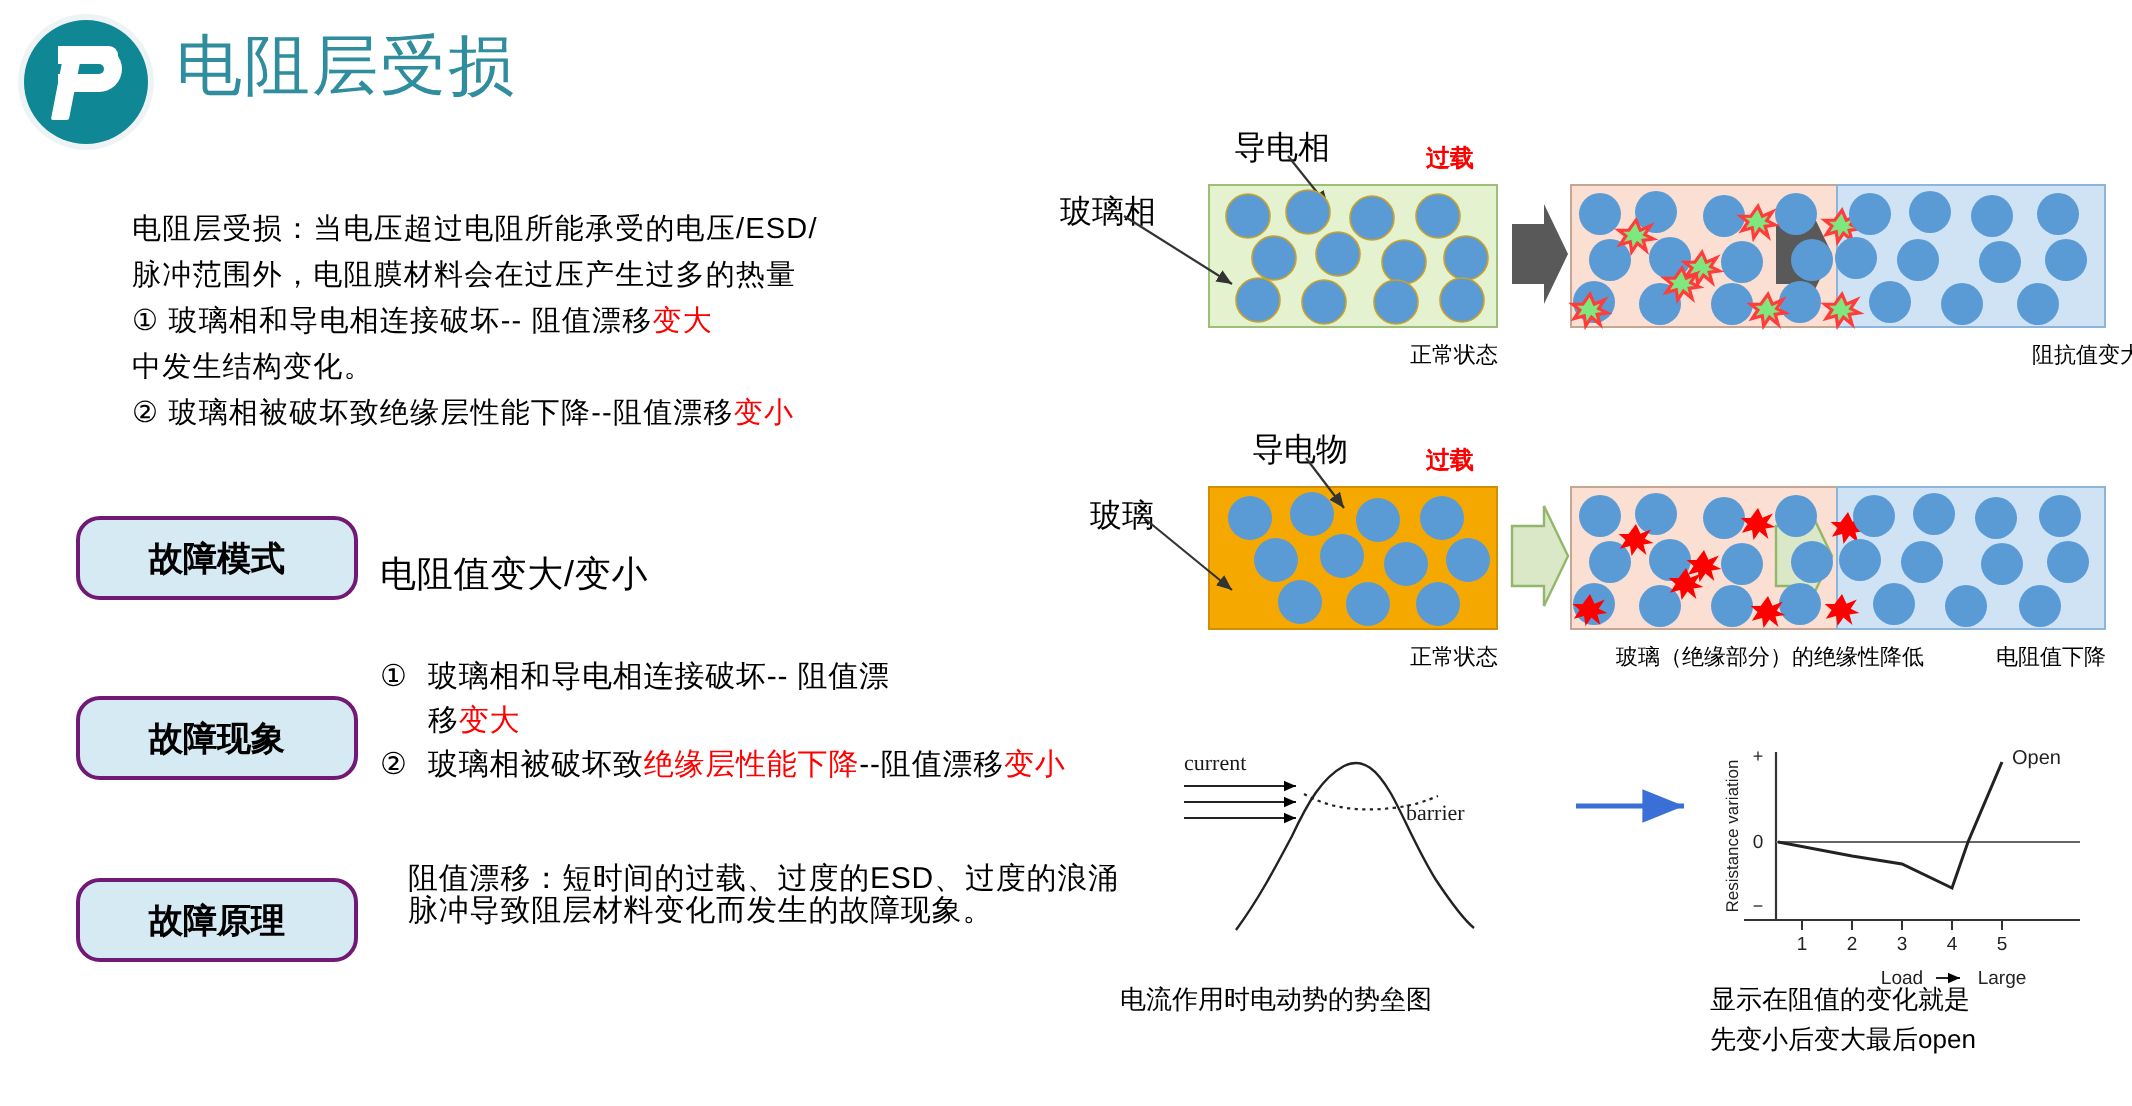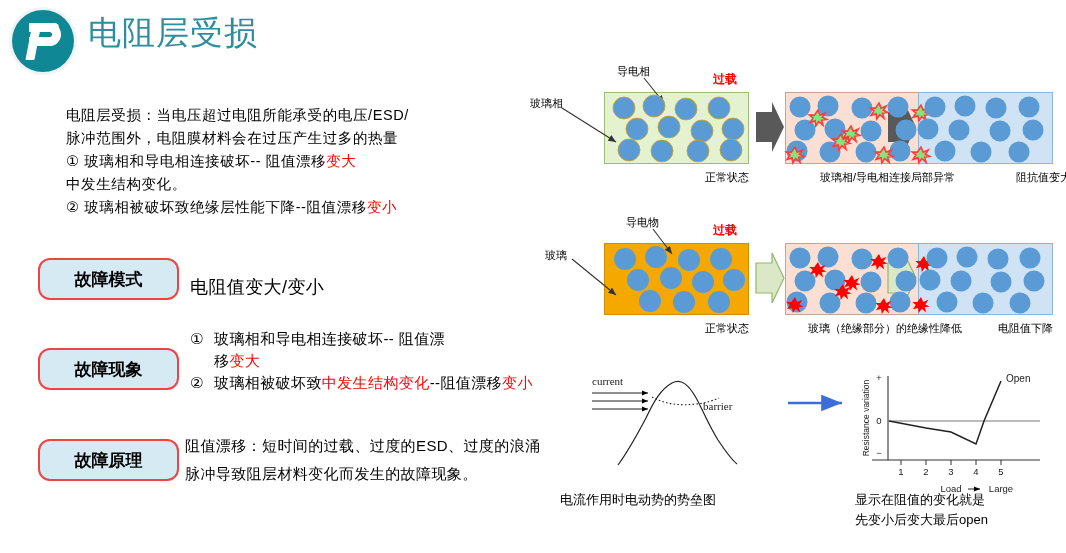--- a/index.html
+++ b/index.html
@@ -19,39 +19,39 @@
   .logo .f-mid{position:absolute;left:17px;top:27px;width:24px;height:9px;background:#fff;border-radius:0 5px 5px 0;}
   .logo .f-bowl{position:absolute;left:35px;top:13px;width:14px;height:23px;border:9px solid #fff;
         border-left:none;border-radius:0 12px 12px 0;box-sizing:border-box;background:transparent;}
   .title{position:absolute;left:88px;top:11px;font-size:33px;color:#2f8d9e;letter-spacing:1px;}
 
   
   .intro{position:absolute;left:38px;top:104px;width:480px;font-size:14.5px;color:#000;line-height:23px;
          letter-spacing:.6px;margin-left:28px;}
   .intro .red{color:#ff0000;}
 
-  .lbl-box{position:absolute;width:137px;height:38px;border:2px solid #ef4444;border-radius:12px;
+  .lbl-box{position:absolute;width:137px;height:38px;border:2px solid #701a75;border-radius:12px;
            background:#d6eaf4;display:flex;align-items:center;justify-content:center;
            font-size:17px;font-weight:bold;color:#000;}
   .box1{left:38px;top:258px;}
   .box2{left:38px;top:348px;}
   .box3{left:38px;top:439px;}
 
   .side-text{position:absolute;font-size:15px;color:#000;line-height:22px;letter-spacing:.4px;}
   .t1{left:190px;top:276px;font-size:18px;}
   .t2{left:190px;top:328px;width:360px;}
-  .t3{left:185px;top:432px;width:360px;line-height:28px;}
+  .t3{left:204px;top:432px;width:360px;line-height:16px;}
   .red{color:#ff0000;}
   .row-item{display:flex;}
   .row-item .idx{width:24px;flex:none;}
 
   
   .panel{position:absolute;border:1px solid #8fb4d9;box-sizing:border-box;}
   .cap{position:absolute;font-size:11px;color:#000;text-align:right;white-space:nowrap;}
-  .lead{position:absolute;font-size:11px;color:#000;white-space:nowrap;}
+  .lead{position:absolute;font-size:16px;color:#000;white-space:nowrap;}
   .overload{position:absolute;font-size:12px;font-weight:bold;color:#ff0000;}
 
   svg.ov{position:absolute;left:0;top:0;width:1066px;height:553px;pointer-events:none;}
   .cap-b{position:absolute;font-size:13px;color:#000;line-height:20px;}
 </style>
 </head>
 <body>
 
 <div class="page">
 
@@ -85,38 +85,37 @@
     <div class="row-item">
       <span class="idx">①</span>
       <span>
         <span>玻璃相和导电相连接破坏-- 阻值漂</span><br>
         <span>移</span><span class="red">变大</span>
       </span>
     </div>
     <div class="row-item">
       <span class="idx">②</span>
       <span>
-        <span>玻璃相被破坏致</span><span class="red">中发生结构变化</span><span>--阻值漂移</span><span class="red">变小</span>
+        <span>玻璃相被破坏致</span><span class="red">绝缘层性能下降</span><span>--阻值漂移</span><span class="red">变小</span>
       </span>
     </div>
   </div>
 
   <div class="side-text t3">阻值漂移：短时间的过载、过度的ESD、过度的浪涌脉冲导致阻层材料变化而发生的故障现象。</div>
 
   <div class="panel" id="r1p1" style="left:604px;top:92px;width:145px;height:72px;background:#e4f2cf;border-color:#9dbd78;"></div>
   <div class="panel" id="r1p2" style="left:785px;top:92px;width:145px;height:72px;background:#fadfd2;border-color:#c6a593;"></div>
 
   <div class="panel" id="r1p3b" style="left:918px;top:92px;width:135px;height:72px;background:#cfe3f4;border-color:#8fb4d9;"></div>
 
   <div class="lead" style="left:617px;top:64px;">导电相</div>
   <div class="lead" style="left:530px;top:96px;">玻璃相</div>
   <div class="overload" style="left:713px;top:71px;">过载</div>
 
   <div class="cap" style="left:604px;top:170px;width:145px;">正常状态</div>
-  <div class="cap" style="left:760px;top:170px;width:195px;">玻璃相/导电相连接局部异常</div>
   <div class="cap" style="left:936px;top:170px;width:135px;">阻抗值变大</div>
 
   <div class="panel" style="left:604px;top:243px;width:145px;height:72px;background:#f5a800;border-color:#d08e00;"></div>
   <div class="panel" style="left:785px;top:243px;width:145px;height:72px;background:#fadfd2;border-color:#c6a593;"></div>
   <div class="panel" style="left:918px;top:243px;width:135px;height:72px;background:#cfe3f4;border-color:#8fb4d9;"></div>
 
   <div class="lead" style="left:626px;top:215px;">导电物</div>
   <div class="lead" style="left:545px;top:248px;">玻璃</div>
   <div class="overload" style="left:713px;top:222px;">过载</div>
 

